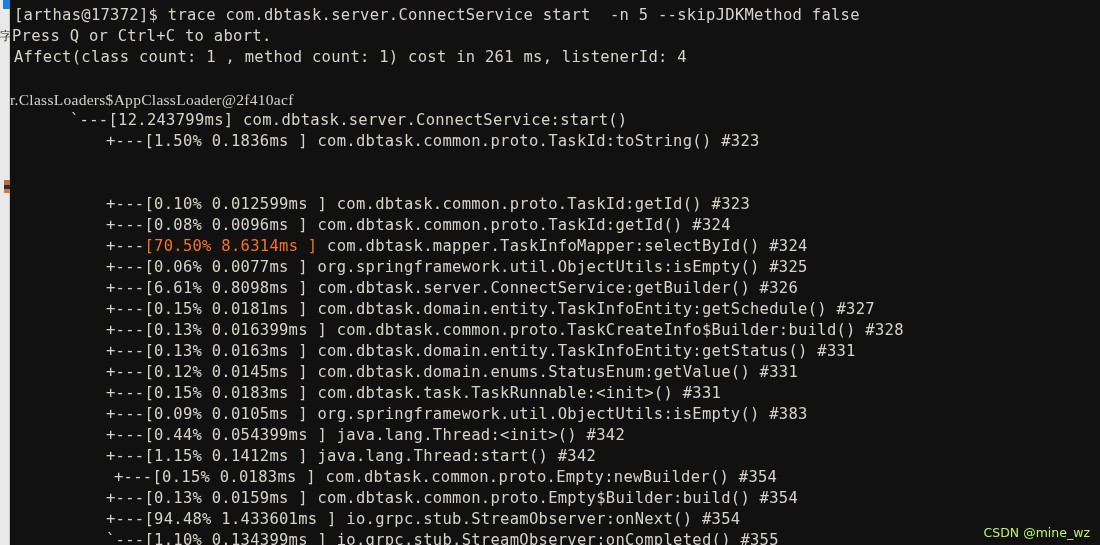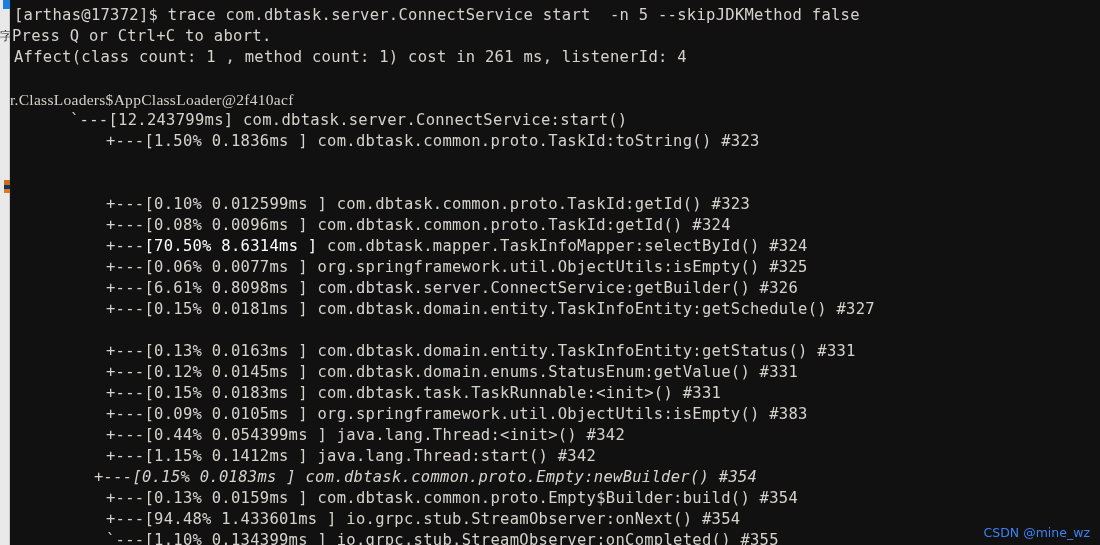--- a/index.html
+++ b/index.html
@@ -63,30 +63,30 @@
     position: absolute;
     left: 0;
     white-space: pre;
     font-size: 15.5px;
     letter-spacing: 0.28px;
     line-height: 21px;
     height: 21px;
     color: #d6d3cc;
     font-family: "DejaVu Sans Mono", "Liberation Mono", monospace;
   }
-  .line .hot-span { color: #ffffff; }
+  .line .hot-span { color: #f97316; }
 
   
   #watermark {
     position: absolute;
     right: 10px;
     bottom: 5px;
     font-family: "DejaVu Sans", "Liberation Sans", sans-serif;
     font-size: 12.5px;
-    color: #3b82f6;
+    color: #bef264;
     white-space: pre;
   }
 </style>
 </head>
 <body>
 
 <div id="screen">
 
   <div id="left-gutter">
     <div id="gutter-scrollbar"></div>
@@ -100,27 +100,28 @@
       <div class="line" style="top: 47px; left: 4px;">Affect(class count: 1 , method count: 1) cost in 261 ms, listenerId: 4</div>
       <div class="line" style="top: 89px; left: 0px; font-family: Liberation Serif, serif;">r.ClassLoaders$AppClassLoader@2f410acf</div>
       <div class="line" style="top: 110px; left: 60px;">`---[12.243799ms] com.dbtask.server.ConnectService:start()</div>
       <div class="line" style="top: 131px; left: 96px;">+---[1.50% 0.1836ms ] com.dbtask.common.proto.TaskId:toString() #323</div>
       <div class="line" style="top: 194px; left: 96px;">+---[0.10% 0.012599ms ] com.dbtask.common.proto.TaskId:getId() #323</div>
       <div class="line" style="top: 215px; left: 96px;">+---[0.08% 0.0096ms ] com.dbtask.common.proto.TaskId:getId() #324</div>
       <div class="line" style="top: 236px; left: 96px;"><span>+---</span><span class="hot-span">[70.50% 8.6314ms ]</span><span> com.dbtask.mapper.TaskInfoMapper:selectById() #324</span></div>
       <div class="line" style="top: 257px; left: 96px;">+---[0.06% 0.0077ms ] org.springframework.util.ObjectUtils:isEmpty() #325</div>
       <div class="line" style="top: 278px; left: 96px;">+---[6.61% 0.8098ms ] com.dbtask.server.ConnectService:getBuilder() #326</div>
       <div class="line" style="top: 299px; left: 96px;">+---[0.15% 0.0181ms ] com.dbtask.domain.entity.TaskInfoEntity:getSchedule() #327</div>
+      <div class="line" style="top: 320px; left: 96px;">+---[0.13% 0.016399ms ] com.dbtask.common.proto.TaskCreateInfo$Builder:build() #328</div>
       <div class="line" style="top: 341px; left: 96px;">+---[0.13% 0.0163ms ] com.dbtask.domain.entity.TaskInfoEntity:getStatus() #331</div>
       <div class="line" style="top: 362px; left: 96px; text-align: right;">+---[0.12% 0.0145ms ] com.dbtask.domain.enums.StatusEnum:getValue() #331</div>
       <div class="line" style="top: 383px; left: 96px;">+---[0.15% 0.0183ms ] com.dbtask.task.TaskRunnable:&lt;init&gt;() #331</div>
       <div class="line" style="top: 404px; left: 96px;">+---[0.09% 0.0105ms ] org.springframework.util.ObjectUtils:isEmpty() #383</div>
       <div class="line" style="top: 425px; left: 96px;">+---[0.44% 0.054399ms ] java.lang.Thread:&lt;init&gt;() #342</div>
       <div class="line" style="top: 446px; left: 96px;">+---[1.15% 0.1412ms ] java.lang.Thread:start() #342</div>
-      <div class="line" style="top: 467px; left: 84px; font-style: italic;">+---[0.15% 0.0183ms ] com.dbtask.common.proto.Empty:newBuilder() #354</div>
+      <div class="line" style="top: 467px; left: 104px;">+---[0.15% 0.0183ms ] com.dbtask.common.proto.Empty:newBuilder() #354</div>
       <div class="line" style="top: 488px; left: 96px;">+---[0.13% 0.0159ms ] com.dbtask.common.proto.Empty$Builder:build() #354</div>
       <div class="line" style="top: 509px; left: 96px;">+---[94.48% 1.433601ms ] io.grpc.stub.StreamObserver:onNext() #354</div>
       <div class="line" style="top: 530px; left: 96px;">`---[1.10% 0.134399ms ] io.grpc.stub.StreamObserver:onCompleted() #355</div>
     </div>
 
   <div id="watermark">CSDN @mine_wz</div>
 
 </div>
 
 </body></html>

